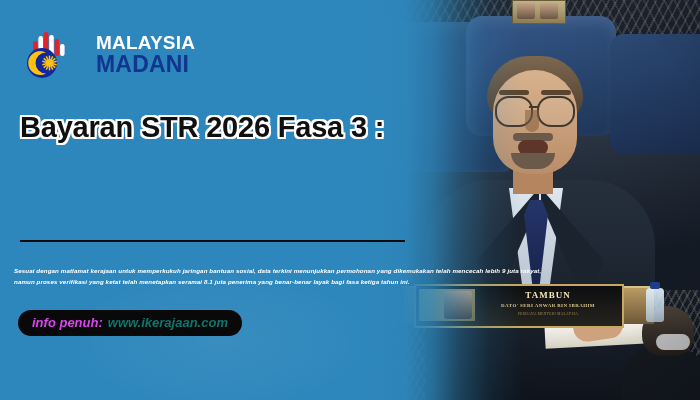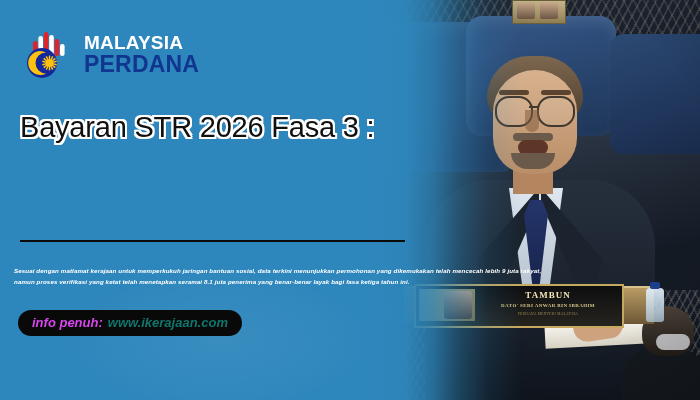--- a/index.html
+++ b/index.html
@@ -205,37 +205,37 @@
   }
 
   
   .bg-blotch{
     position:absolute;left:70px;bottom:-10px;width:300px;height:140px;
     background:radial-gradient(ellipse at center, rgba(255,255,255,.055) 0%, rgba(255,255,255,0) 70%);
     pointer-events:none;
   }
 
   
-  .logo{position:absolute;left:20px;top:28px;display:flex;align-items:center;gap:8px;}
+  .logo{position:absolute;left:20px;top:28px;display:flex;align-items:center;gap:20px;}
   .logo-mark{position:relative;width:56px;height:52px;}
   .logo-words{line-height:1;}
   .logo-l1{
     color:#ffffff;font-weight:bold;font-size:19px;letter-spacing:.2px;
     font-family:"Liberation Sans",sans-serif;
   }
   .logo-l2{
     color:#10368f;font-weight:bold;font-size:23px;letter-spacing:.2px;margin-top:1px;
     font-family:"Liberation Sans",sans-serif;
   }
 
   
   .headline{
     position:absolute;left:20px;top:110px;width:420px;
     font-family:"Liberation Sans",sans-serif;
-    font-weight:normal;font-size:29px;line-height:1.24;
+    font-weight:bold;font-size:29px;line-height:1.24;
     color:#101010;letter-spacing:-.2px;
     text-shadow:
       -2px -2px 0 #ffffff, 2px -2px 0 #ffffff,
       -2px  2px 0 #ffffff, 2px  2px 0 #ffffff,
       -2px  0   0 #ffffff, 2px  0   0 #ffffff,
        0   -2px 0 #ffffff, 0    2px 0 #ffffff;
   }
 
   
   .divider{
@@ -357,21 +357,21 @@
             <rect x="-0.75" y="-7.4" width="1.5" height="5.2" transform="rotate(257)"></rect>
             <rect x="-0.75" y="-7.4" width="1.5" height="5.2" transform="rotate(283)"></rect>
             <rect x="-0.75" y="-7.4" width="1.5" height="5.2" transform="rotate(308)"></rect>
             <rect x="-0.75" y="-7.4" width="1.5" height="5.2" transform="rotate(334)"></rect>
           </g>
         </g>
       </svg>
     </div>
     <div class="logo-words">
       <div class="logo-l1">MALAYSIA</div>
-      <div class="logo-l2">PERDANA</div>
+      <div class="logo-l2">MADANI</div>
     </div>
   </div>
 
   <div class="headline">
     <div>Bayaran STR 2026 Fasa 3 :</div>
   </div>
 
   <div class="divider"></div>
 
   <div class="fineprint">

